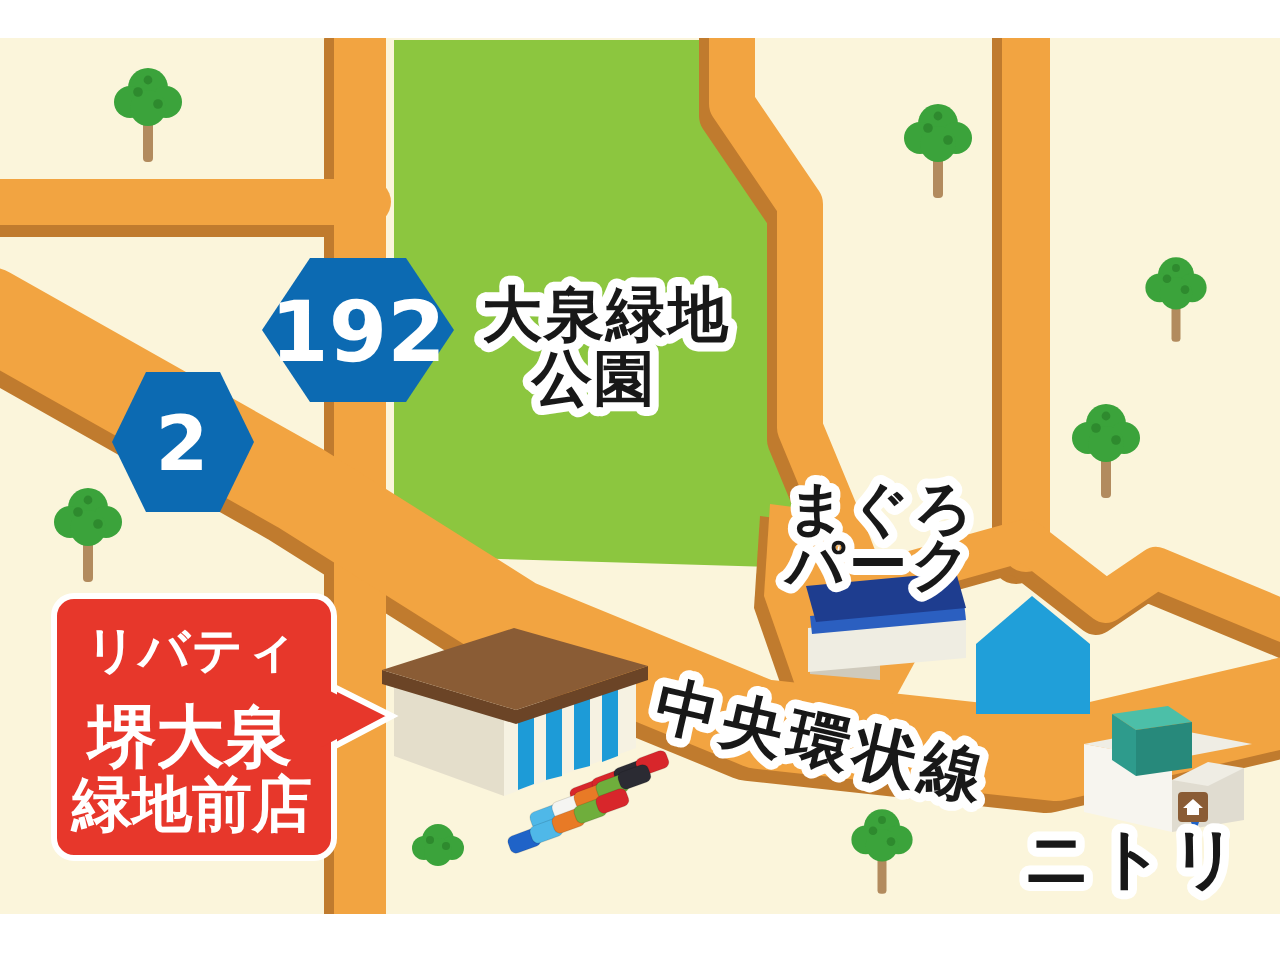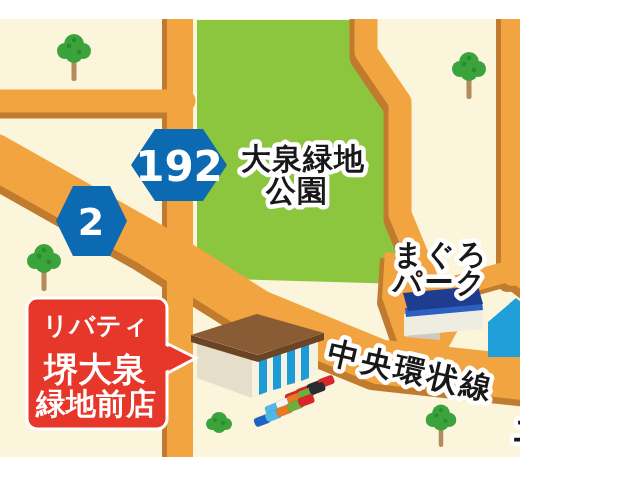--- a/index.html
+++ b/index.html
@@ -1,16 +1,16 @@
 <!DOCTYPE html>
 <html><head>
 <meta charset="utf-8">
 <style>
   html,body{margin:0;padding:0;background:#fff;}
-  .stage{position:relative;width:520px;height:480px;background:#ffffff;overflow:hidden;
+  .stage{position:relative;width:640px;height:480px;background:#ffffff;overflow:hidden;
          font-family:"DejaVu Sans","Liberation Sans",sans-serif;}
   svg{position:absolute;left:0;top:0;}
   text{font-family:"DejaVu Sans","Liberation Sans",sans-serif;font-weight:bold;}
   .outl{fill:#ffffff;stroke:#ffffff;stroke-linejoin:round;}
   .ink{fill:#181818;}
   .white-txt{fill:#ffffff;}
 </style>
 </head>
 <body>
 

